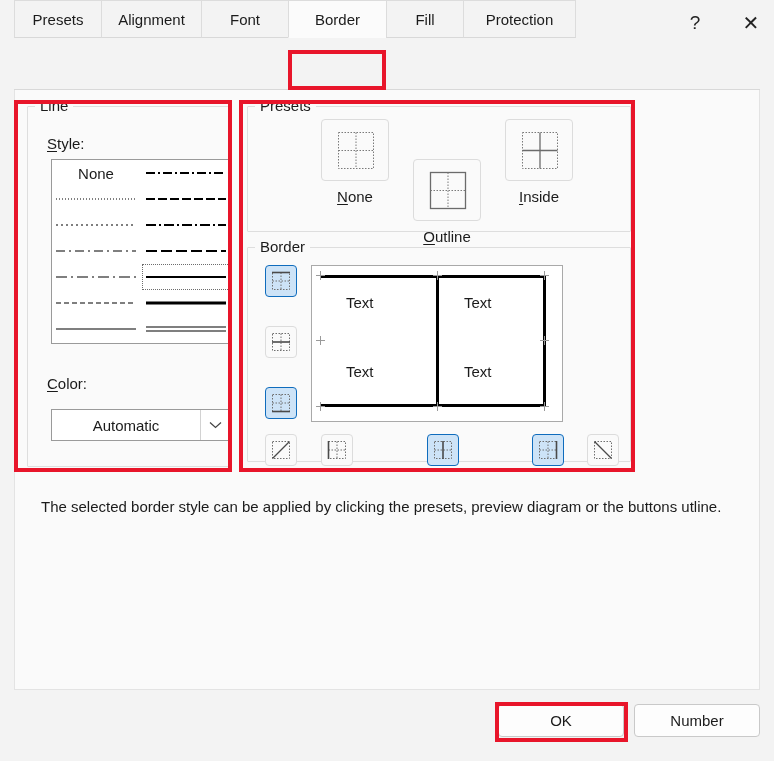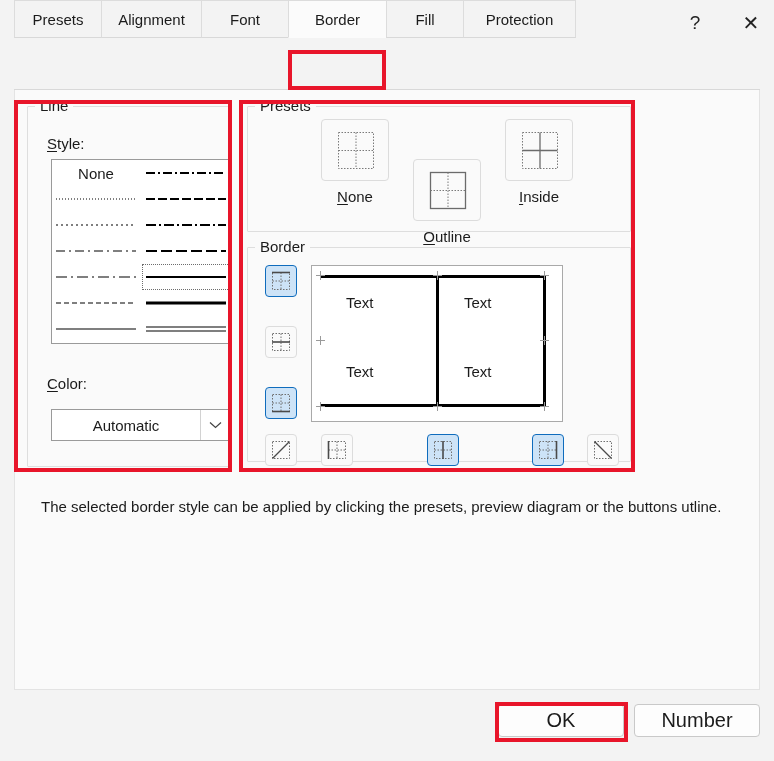--- a/index.html
+++ b/index.html
@@ -172,21 +172,21 @@
   #instruction {
     position:absolute; left:26px; top:408px; width:700px;
     font-size:15px; color:#1b1b1b;
   }
 
   
   #btnbar { position:absolute; left:0; top:690px; width:774px; height:71px; background:#f3f3f3; }
   .dlgbtn {
     position:absolute; top:14px; height:33px; width:126px;
     background:#fdfdfd; border:1px solid #c9c9c9; border-radius:4px;
-    font-size:20px; color:#1b1b1b;
+    font-size:15px; color:#1b1b1b;
     display:flex; align-items:center; justify-content:center;
     cursor:default;
   }
   #ok-btn { left:498px; }
   #cancel-btn { left:634px; }
 
   
   .annot {
     position:absolute; border:4px solid #e8152a; pointer-events:none;
   }

